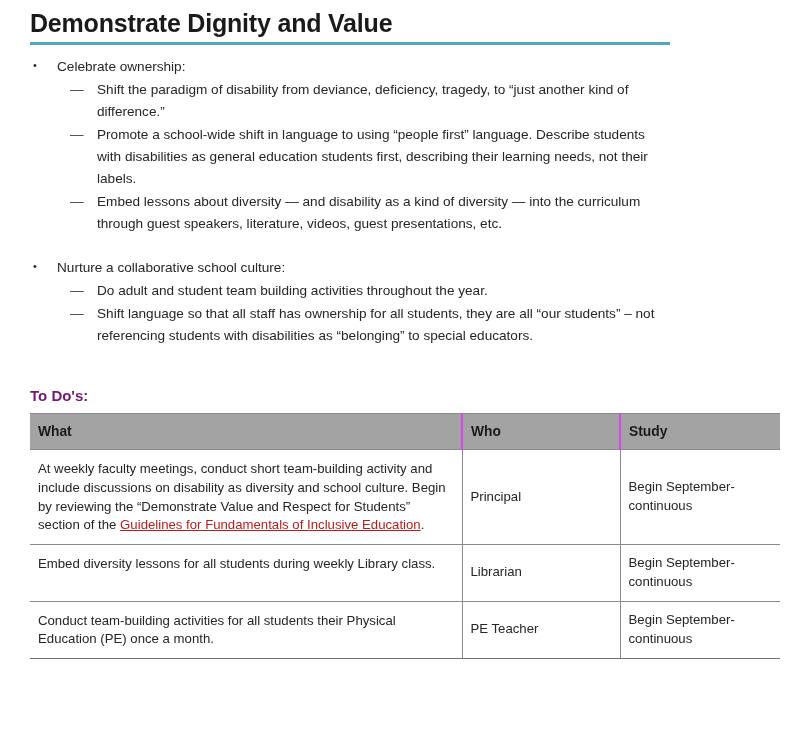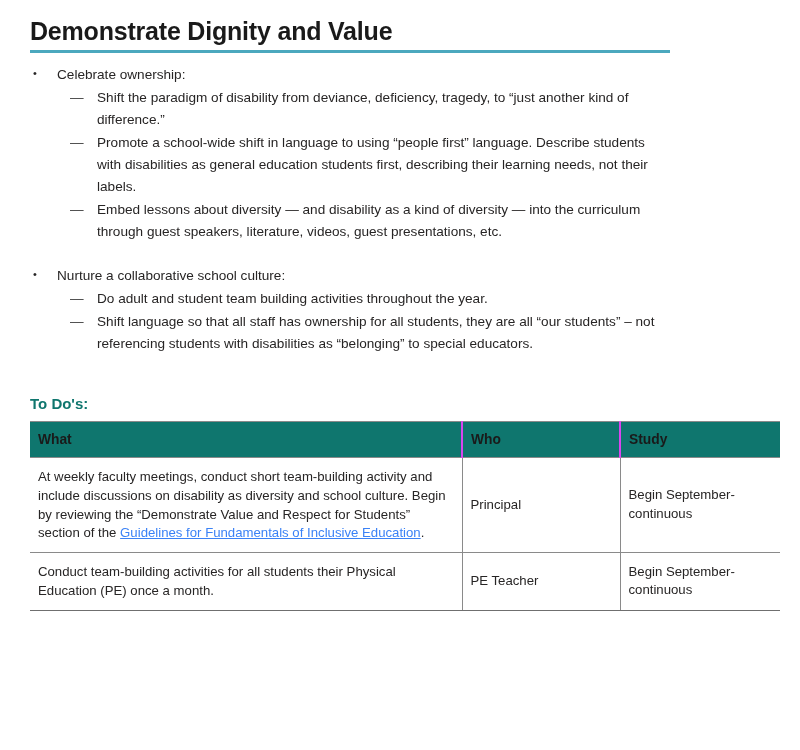--- a/index.html
+++ b/index.html
@@ -14,21 +14,21 @@
     font-family: "Liberation Sans", sans-serif;
     color: #231f20;
     overflow: hidden;
   }
 
   .page {
     position: relative;
     width: 700px;
     height: 750px;
     box-sizing: border-box;
-    padding: 8px 30px;
+    padding: 0 30px;
   }
 
   
   .title {
     font-size: 25px;
     font-weight: bold;
     letter-spacing: -0.2px;
     color: #1a1a1a;
     margin: 0;
     padding-top: 9px;
@@ -83,40 +83,40 @@
   }
   .sub-text {
     flex: 1 1 auto;
     max-width: 680px;
   }
 
   
   .todo-heading {
     font-size: 15px;
     font-weight: bold;
-    color: #0f766e;
+    color: #701a75;
     margin: 0;
     padding-top: 40px;
     padding-bottom: 9px;
   }
 
   
   .todo-table {
     width: 750px;
     border-collapse: collapse;
     table-layout: fixed;
     font-size: 13.2px;
     color: #272525;
   }
   .todo-table col.c-what  { width: 432px; }
   .todo-table col.c-who   { width: 158px; }
   .todo-table col.c-when  { width: 160px; }
 
   .todo-table thead th {
-    background: #0f766e;
+    background: #a3a3a3;
     color: #1a1a1a;
     font-weight: bold;
     font-size: 13.8px;
     text-align: left;
     padding: 7px 8px 8px 8px;
     border-top: 1.5px solid #8a8a8a;
     border-bottom: 1.5px solid #8a8a8a;
     vertical-align: middle;
     height: 20px;
   }
@@ -138,21 +138,21 @@
   .todo-table tbody td.cell-who,
   .todo-table tbody td.cell-when {
     border-left: 1px solid #8a8a8a;
   }
   .todo-table tbody tr:last-child td {
     border-bottom: 1.5px solid #6f6f6f;
   }
 
   a.doc-link,
   .doc-link {
-    color: #3b82f6;
+    color: #b91c1c;
     text-decoration: underline;
   }
 </style>
 </head>
 <body>
 
 <div class="page">
 
   <h1 class="title">Demonstrate Dignity and Value</h1>
   <div class="title-rule"></div>
@@ -213,20 +213,27 @@
     <tbody>
 
       <tr>
         <td class="cell-what">
           <span>At weekly faculty meetings, conduct short team-building activity and include discussions on disability as diversity and school culture. Begin by reviewing the “Demonstrate Value and Respect for Students” section of the </span><a class="doc-link" href="#">Guidelines for Fundamentals of Inclusive Education</a><span>.</span>
         </td>
         <td class="cell-who">Principal</td>
         <td class="cell-when">Begin September-continuous</td>
       </tr>
 
+      <tr>
+        <td class="cell-what">
+          <span>Embed diversity lessons for all students during weekly Library class.</span>
+        </td>
+        <td class="cell-who">Librarian</td>
+        <td class="cell-when">Begin September-continuous</td>
+      </tr>
 
       <tr>
         <td class="cell-what">
           <span>Conduct team-building activities for all students their Physical Education (PE) once a month.</span>
         </td>
         <td class="cell-who">PE Teacher</td>
         <td class="cell-when">Begin September-continuous</td>
       </tr>
 
 

